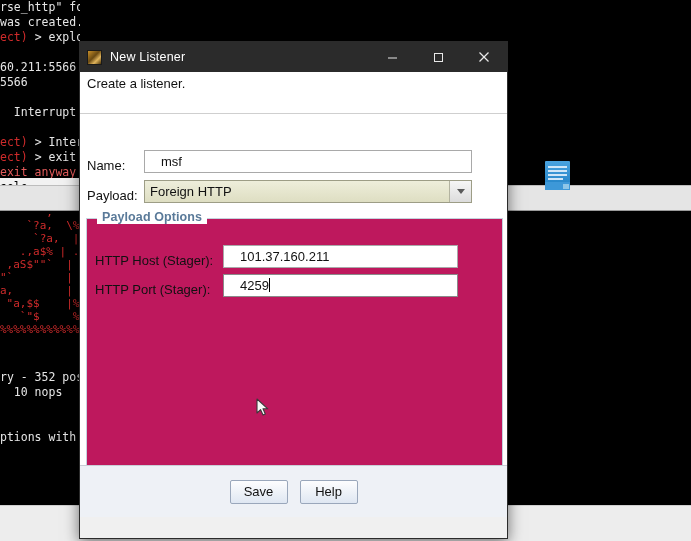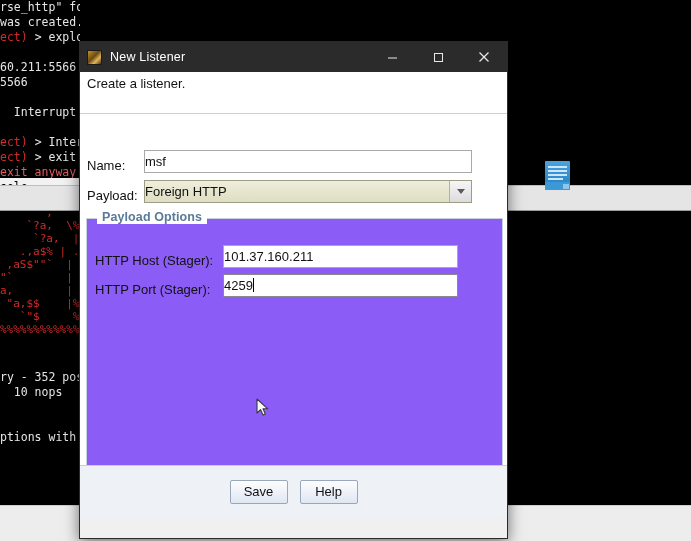--- a/index.html
+++ b/index.html
@@ -92,53 +92,53 @@
   #subtitle {
     padding:4px 0 0 7px; font-size:13px; color:#111;
   }
   #sep1 { position:absolute; left:0; top:41px; width:100%; height:1px; background:#cfcfcf; }
 
   .formrow { position:absolute; display:flex; align-items:flex-end; }
   .lbl { font-size:13px; color:#111; }
 
   .textfield {
     height:23px; background:#fff; border:1px solid #a9a9a9;
-    font-size:13px; color:#111; padding:0 0; line-height:21px;
+    font-size:13px; color:#111; padding:0 16px; line-height:21px;
     font-family:"Liberation Sans", sans-serif;
   }
   .textfield.focused {
     border:1px solid #8a8a8a;
     box-shadow:inset 0 0 0 1px #fff;
   }
   .caret {
     display:inline-block; width:1px; height:14px; background:#000;
     vertical-align:-2px; margin-left:0px;
   }
 
   .combo {
     position:relative; height:23px;
     background:linear-gradient(#eeeedb,#dedec2);
     border:1px solid #9d9d86;
-    font-size:13px; color:#111; line-height:21px; 
+    font-size:13px; color:#111; line-height:21px; padding-left:5px;
   }
   .combo .arrowbtn {
     position:absolute; right:0; top:0; width:22px; height:21px;
     background:linear-gradient(#f6f6f6,#dcdcdc);
     border-left:1px solid #b3b3a0;
     display:flex; align-items:center; justify-content:center;
   }
   .combo .arrowbtn .tri {
     width:0; height:0; border-left:4px solid transparent;
     border-right:4px solid transparent; border-top:5px solid #5a5a5a;
   }
 
   
   #groupbox {
     position:absolute; left:6px; top:146px; width:417px; height:296px;
-    border:1px solid #c6d2de; background:#8b5cf6;
+    border:1px solid #c6d2de; background:#be185d;
   }
   #grouplabel {
     position:absolute; left:10px; top:-9px; background:#fff; padding:0 5px;
     font-size:12.5px; font-weight:bold; color:#5a7a99;
     letter-spacing:.1px;
   }
 
   
   #footer {
     position:absolute; left:0; bottom:0; width:100%; height:52px;

